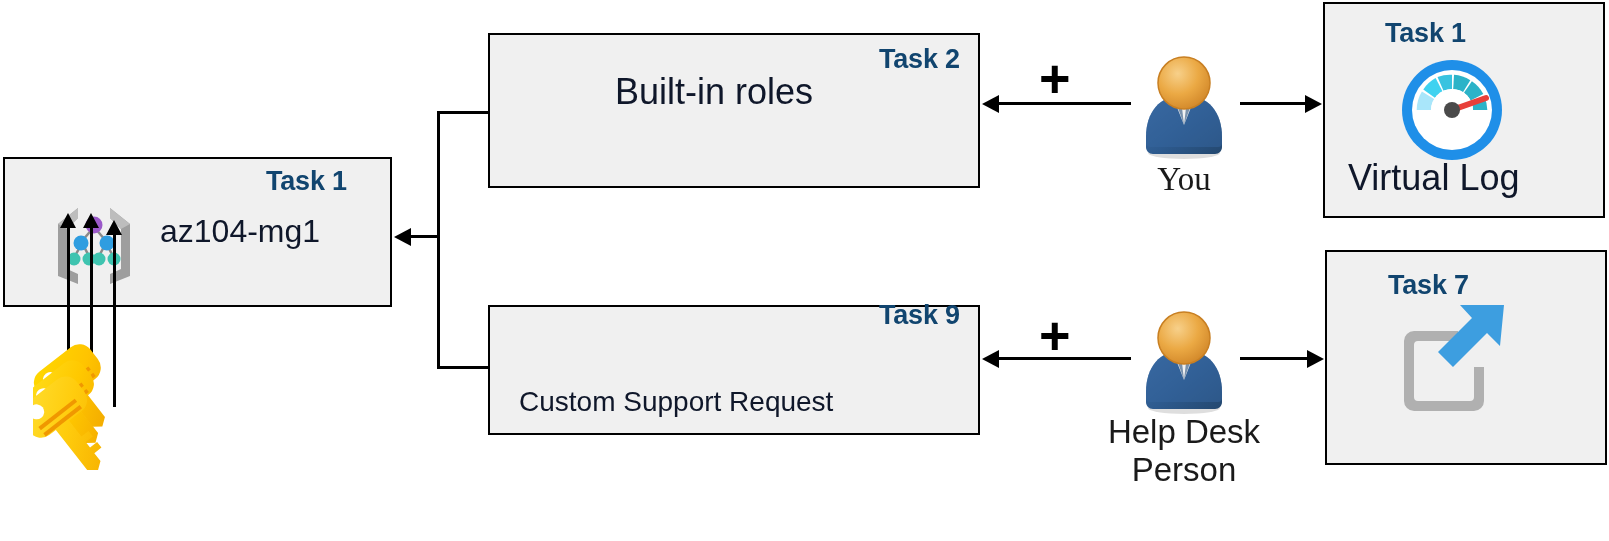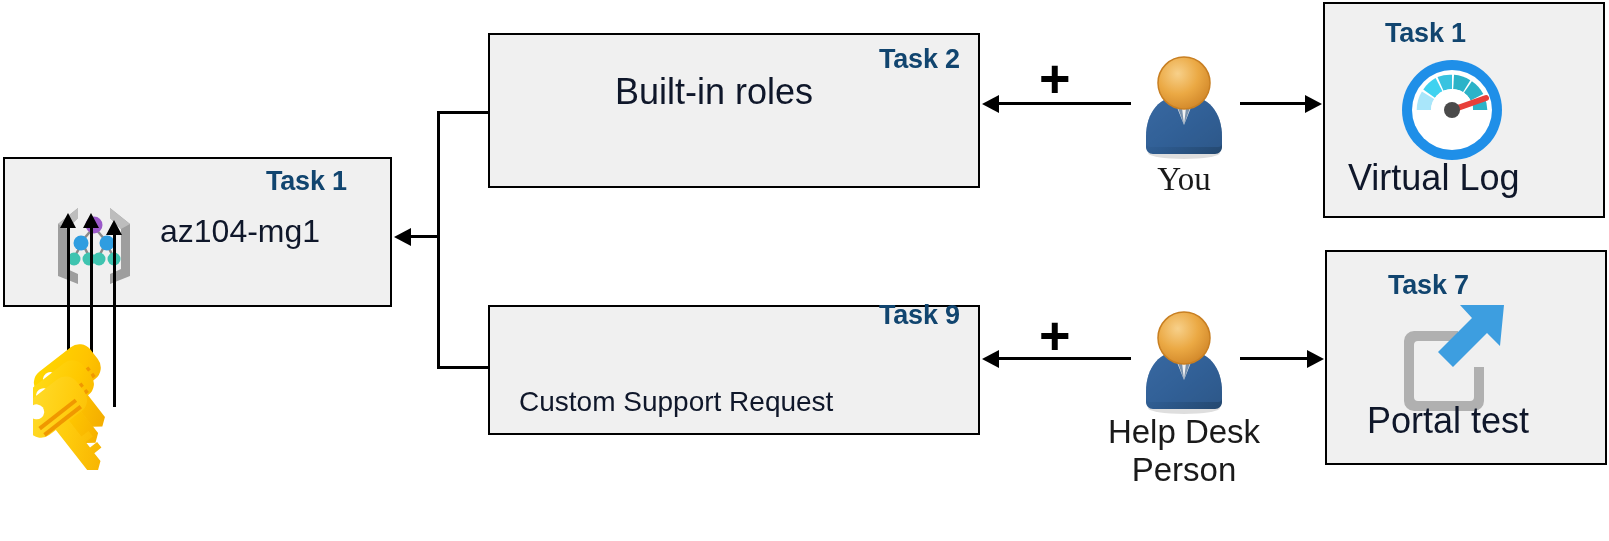--- a/index.html
+++ b/index.html
@@ -154,21 +154,20 @@
   <div class="task-box" style="left:1325px; top:250px; width:282px; height:215px;"></div>
   <div class="task-label" style="left:1388px; top:270px;">Task 7</div>
   <div class="icon-wrap" style="left:1396px; top:305px; width:112px; height:110px;">
     <svg width="112" height="110" viewBox="0 0 112 110">
 
       <path d="M18 26 h44 a0 0 0 0 1 0 0 v10 h-40 a4 4 0 0 0 -4 4 v52 a4 4 0 0 0 4 4 h52 a4 4 0 0 0 4 -4 v-30 h10 v34 a10 10 0 0 1 -10 10 h-60 a10 10 0 0 1 -10 -10 v-60 a10 10 0 0 1 10 -10 z" fill="#b0b0b0"></path>
 
       <path d="M108 0 L64 0 L76 13 L42 47 L57 62 L91 28 L104 41 Z" fill="#3d9ee0"></path>
     </svg>
   </div>
-  <div class="box-text" style="left:1367px; top:400px; font-size:36px;">Portal test</div>
 
   <div class="line" style="left:437px; top:111px; width:53px; height:3px;"></div>
   <div class="line" style="left:437px; top:366px; width:53px; height:3px;"></div>
   <div class="line" style="left:437px; top:111px; width:3px; height:258px;"></div>
   <div class="line" style="left:411px; top:235px; width:29px; height:3px;"></div>
   <div class="arrow-left" style="left:394px; top:228px;"></div>
 
   <div class="line" style="left:999px; top:102px; width:132px; height:3px;"></div>
   <div class="arrow-left" style="left:982px; top:95px;"></div>
   <div class="plus" style="left:1039px; top:51px;">+</div>

